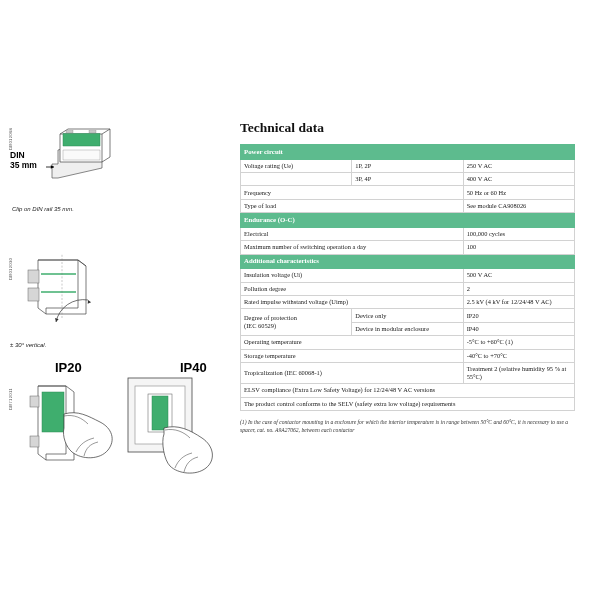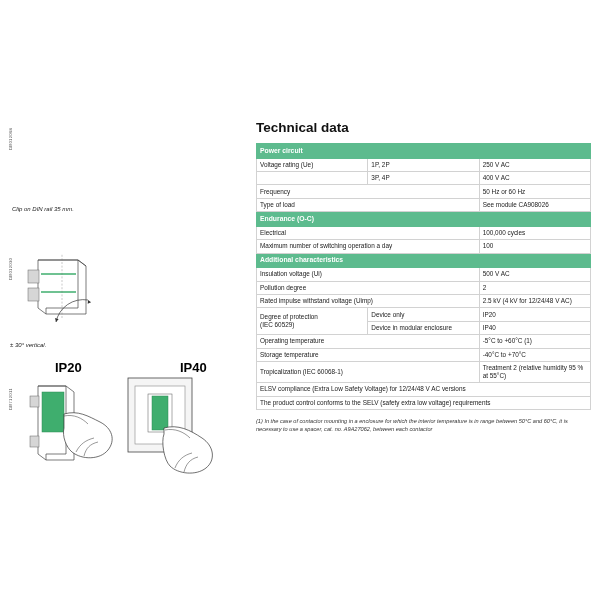--- a/index.html
+++ b/index.html
@@ -74,23 +74,24 @@
     font-size: 13px;
     font-weight: bold;
     color: #000;
   }
   .ip20-label { left: 55px; top: 250px; }
   .ip40-label { left: 180px; top: 250px; }
 
   
   .data-col {
     position: absolute;
-    left: 256px;
+    left: 240px;
     top: 120px;
     width: 335px;
+    font-family: Liberation Serif, serif;
   }
   .title {
     font-size: 13.5px;
     font-weight: bold;
     color: #111;
     margin: 0 0 8px 0;
   }
   table.tdata {
     border-collapse: collapse;
     width: 335px;
@@ -132,20 +133,44 @@
 <body>
 
 <div class="page">
 
   <div class="illus">
 
     <span class="sidecode" style="left:8px; top:40px;">DB012068</span>
     <span class="sidecode" style="left:8px; top:170px;">DB012030</span>
     <span class="sidecode" style="left:8px; top:300px;">DB712011</span>
 
+    <div class="fig-din">
+      <svg width="130" height="95" viewBox="0 0 130 95">
+
+        <path d="M42,58 L42,44 L48,44 L48,30 L86,20 L86,34 L92,34 L92,48 L48,58 Z" fill="#efefef" stroke="#555" stroke-width="0.7"></path>
+
+        <path d="M50,42 L50,14 L58,9 L100,9 L100,37 L92,42 Z" fill="#ffffff" stroke="#444" stroke-width="0.7"></path>
+        <path d="M50,14 L92,14 L92,42" fill="none" stroke="#444" stroke-width="0.7"></path>
+        <path d="M92,14 L100,9" fill="none" stroke="#444" stroke-width="0.7"></path>
+
+        <path d="M53,13.5 L90,13.5 L90,26 L53,26 Z" fill="#3fae6e" stroke="#2d8a56" stroke-width="0.5"></path>
+
+        <rect x="56" y="10.5" width="7" height="2.5" fill="#c9c9c9" stroke="#777" stroke-width="0.3"></rect>
+        <rect x="79" y="10.5" width="7" height="2.5" fill="#c9c9c9" stroke="#777" stroke-width="0.3"></rect>
+
+        <path d="M53,30 L90,30 L90,40 L53,40 Z" fill="#fafafa" stroke="#888" stroke-width="0.4"></path>
+
+        <path d="M36,47 L44,47" stroke="#000" stroke-width="0.8"></path>
+        <path d="M44,47 l-3.2,-1.8 l0,3.6 Z" fill="#000"></path>
+      </svg>
+      <div class="din-label">
+        <span>DIN</span><br>
+        <span>35 mm</span>
+      </div>
+    </div>
     <div class="caption cap-din">Clip on DIN rail 35 mm.</div>
 
     <div style="position:absolute; left:10px; top:120px; width:130px; height:110px;">
       <svg width="130" height="110" viewBox="0 0 130 110">
 
         <path d="M28,30 L28,78 L36,84 L76,84 L76,36 L68,30 Z" fill="#ffffff" stroke="#444" stroke-width="0.7"></path>
         <path d="M28,30 L68,30 L68,78 L36,78 L36,84" fill="none" stroke="#444" stroke-width="0.7"></path>
         <path d="M68,30 L76,36" fill="none" stroke="#444" stroke-width="0.7"></path>
 
         <rect x="18" y="40" width="11" height="13" fill="#d6d6d6" stroke="#666" stroke-width="0.5"></rect>

